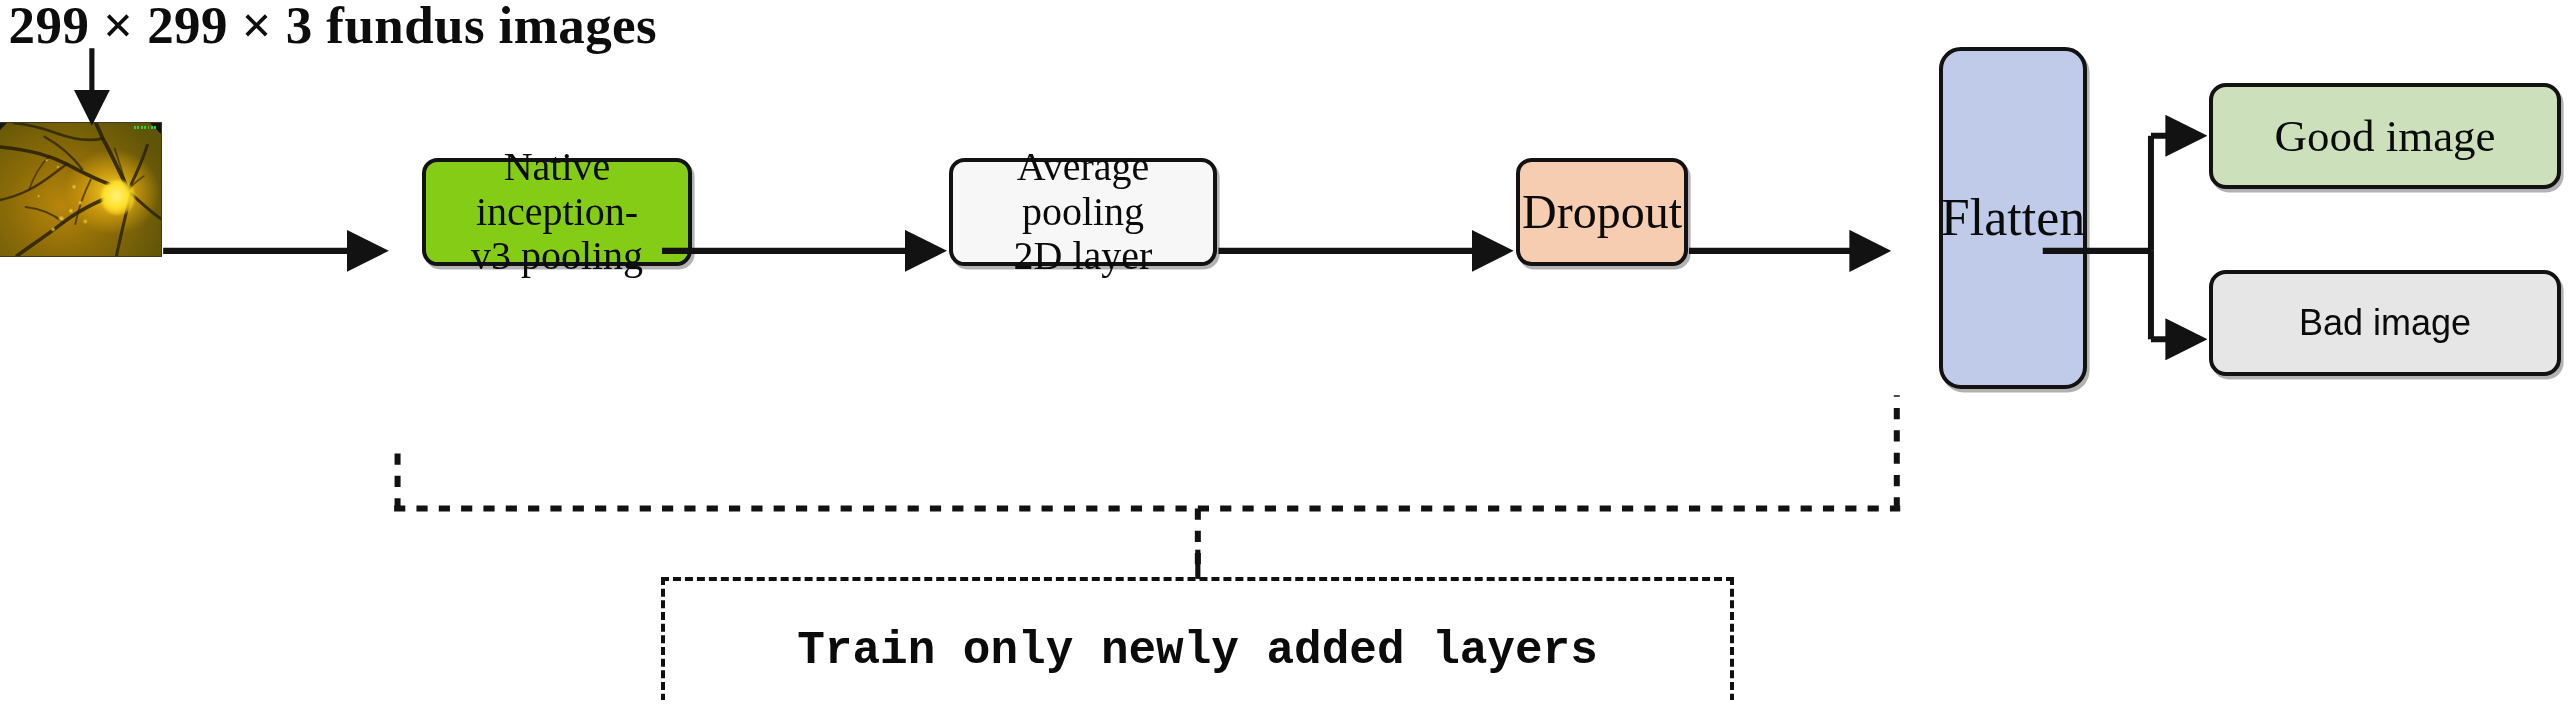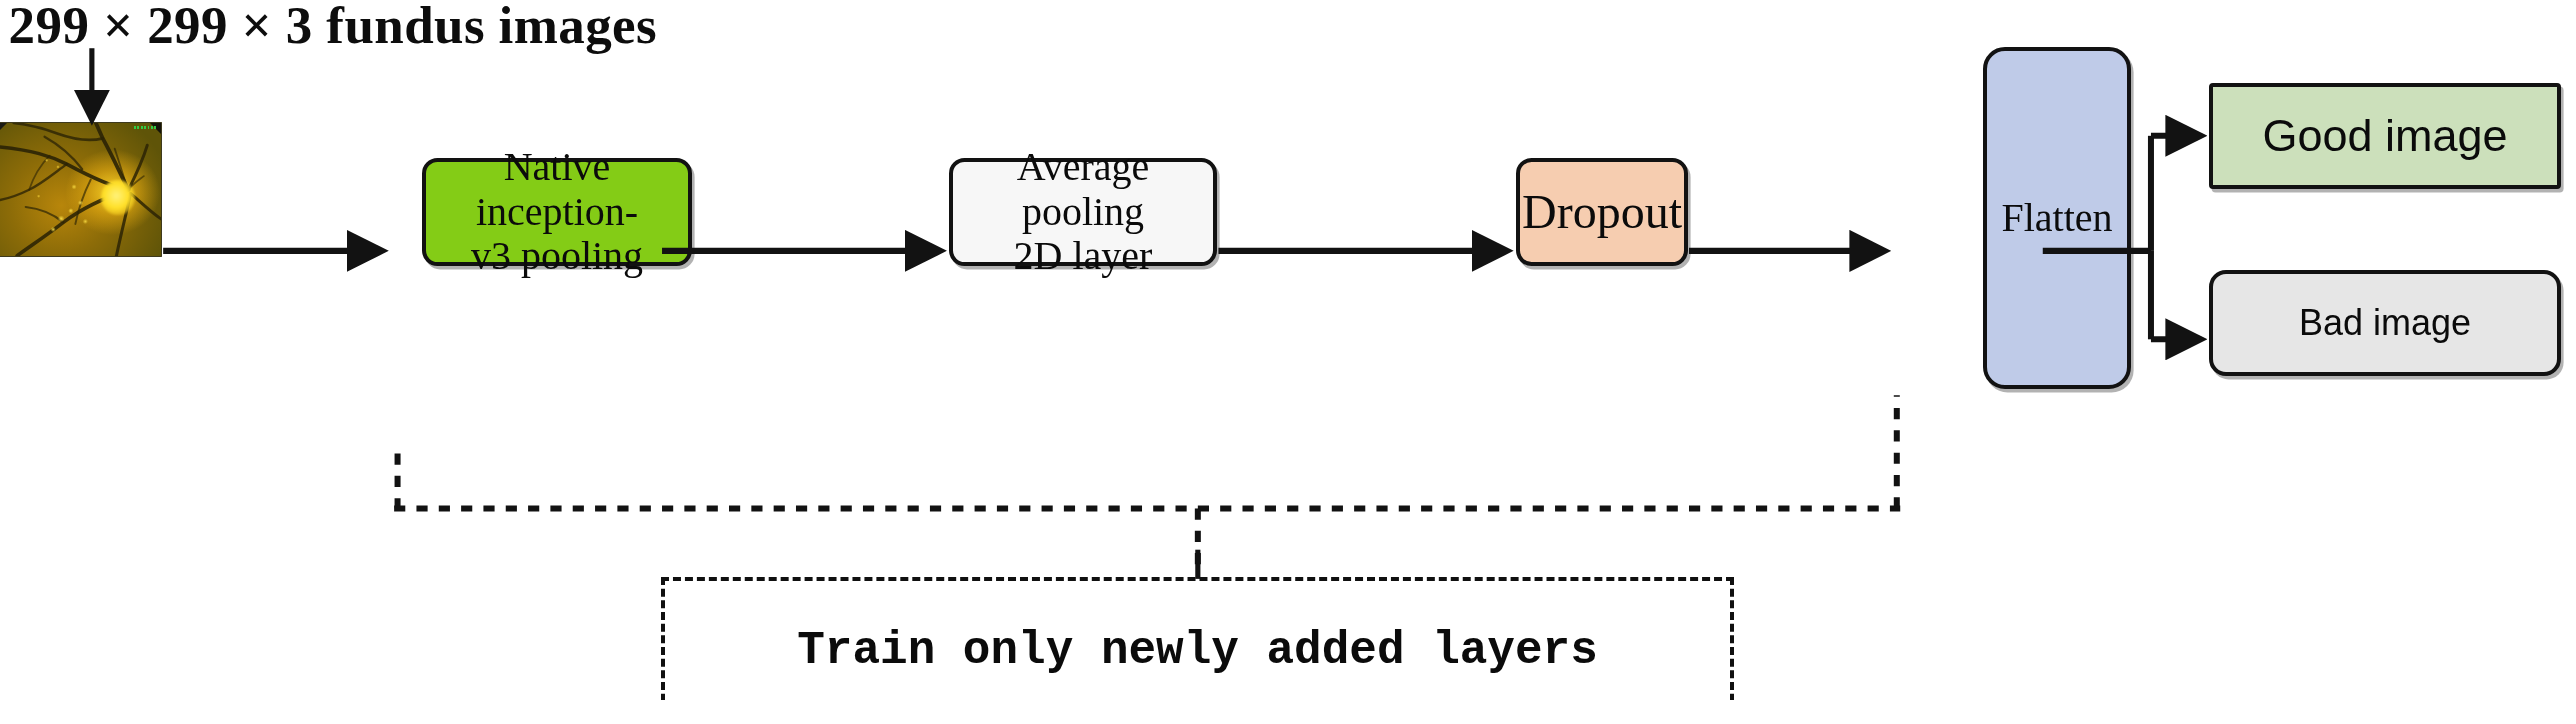--- a/index.html
+++ b/index.html
@@ -130,33 +130,33 @@
     background: #f7f7f7;
     font-size: 40px;
   }
   .node-dropout {
     left: 1516px; top: 158px;
     width: 172px; height: 108px;
     background: #f6cdb0;
     font-size: 48px;
   }
   .node-flatten {
-    left: 1983px; top: 47px;
+    left: 1939px; top: 47px;
     width: 148px; height: 342px;
     background: #bfcbe8;
-    font-size: 40px;
+    font-size: 52px;
     border-radius: 22px;
   }
   .node-good {
     left: 2209px; top: 83px;
     width: 352px; height: 106px;
     background: #cce0bb;
-    font-family: Liberation Sans, sans-serif;
+    font-family: Liberation Serif, serif;
     font-size: 45px;
-    border-radius: 4px;
+    border-radius: 17px;
   }
   .node-bad {
     left: 2209px; top: 270px;
     width: 352px; height: 106px;
     background: #e6e6e6;
     font-family: "Liberation Sans", "DejaVu Sans", sans-serif;
     font-size: 36px;
     border-radius: 17px;
   }
 

